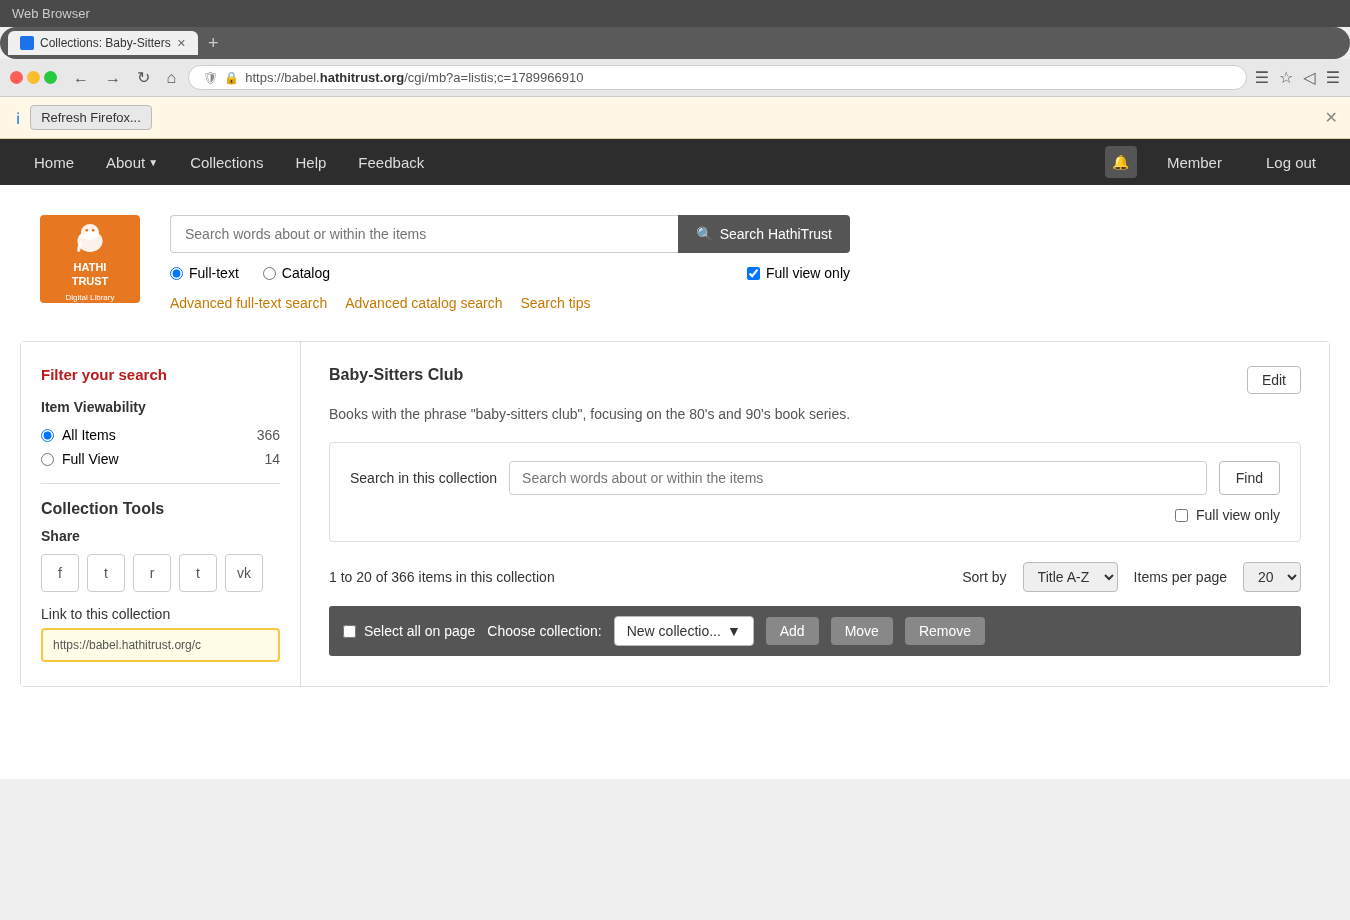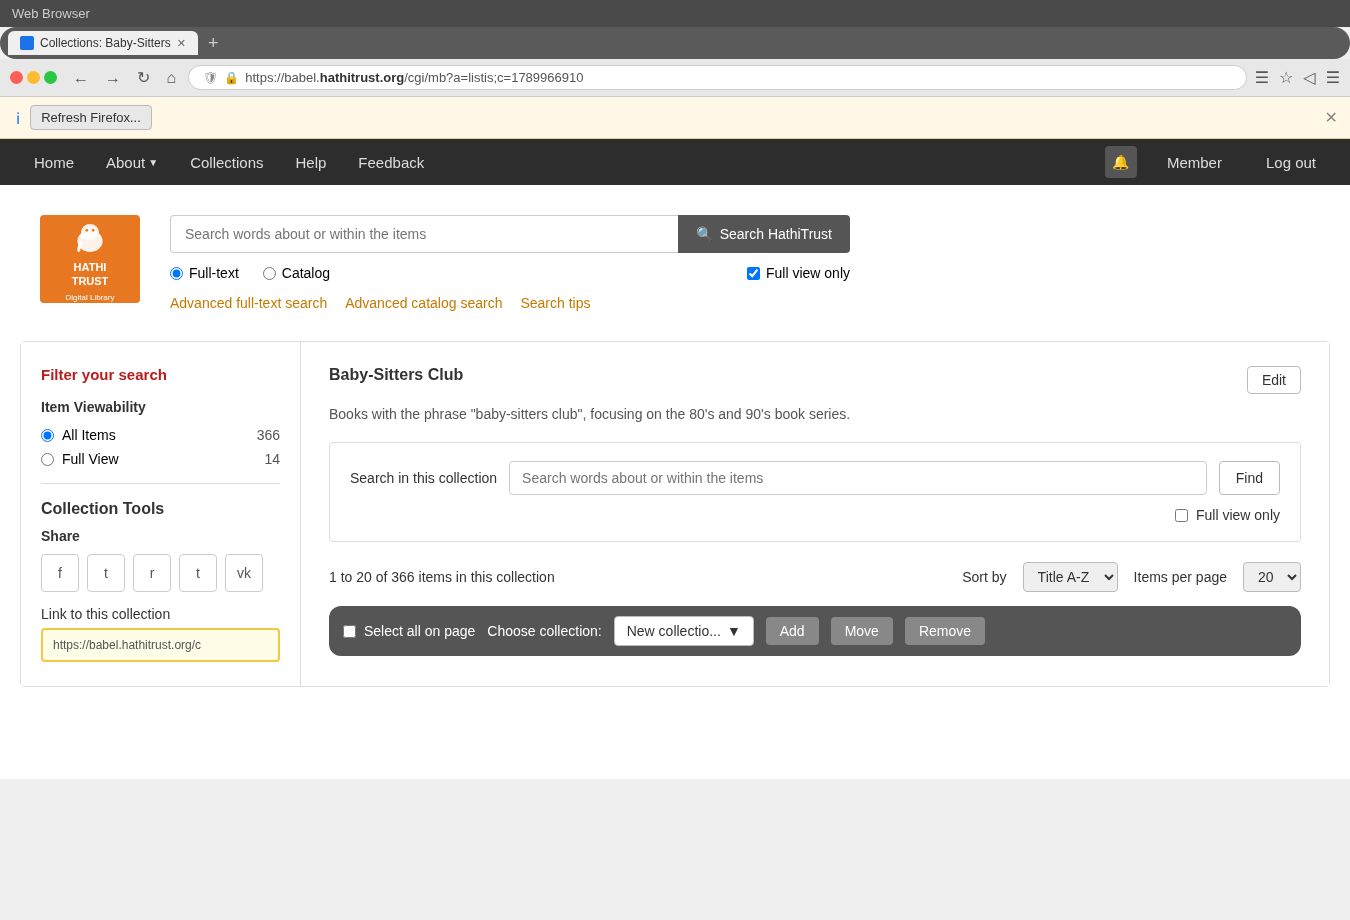--- a/index.html
+++ b/index.html
@@ -434,21 +434,21 @@
       cursor: pointer;
     }
 
     
     .action-bar {
       background: #555;
       padding: 10px 14px;
       display: flex;
       align-items: center;
       gap: 12px;
-      border-radius: 12px;
+      border-radius: 3px;
     }
     .select-all-check { display: flex; align-items: center; gap: 8px; }
     .select-all-check label { color: white; font-size: 14px; cursor: pointer; }
     .choose-coll-label { color: white; font-size: 14px; }
     .collection-select-btn {
       background: white;
       border: 1px solid #bbb;
       border-radius: 4px;
       padding: 6px 12px;
       cursor: pointer;

